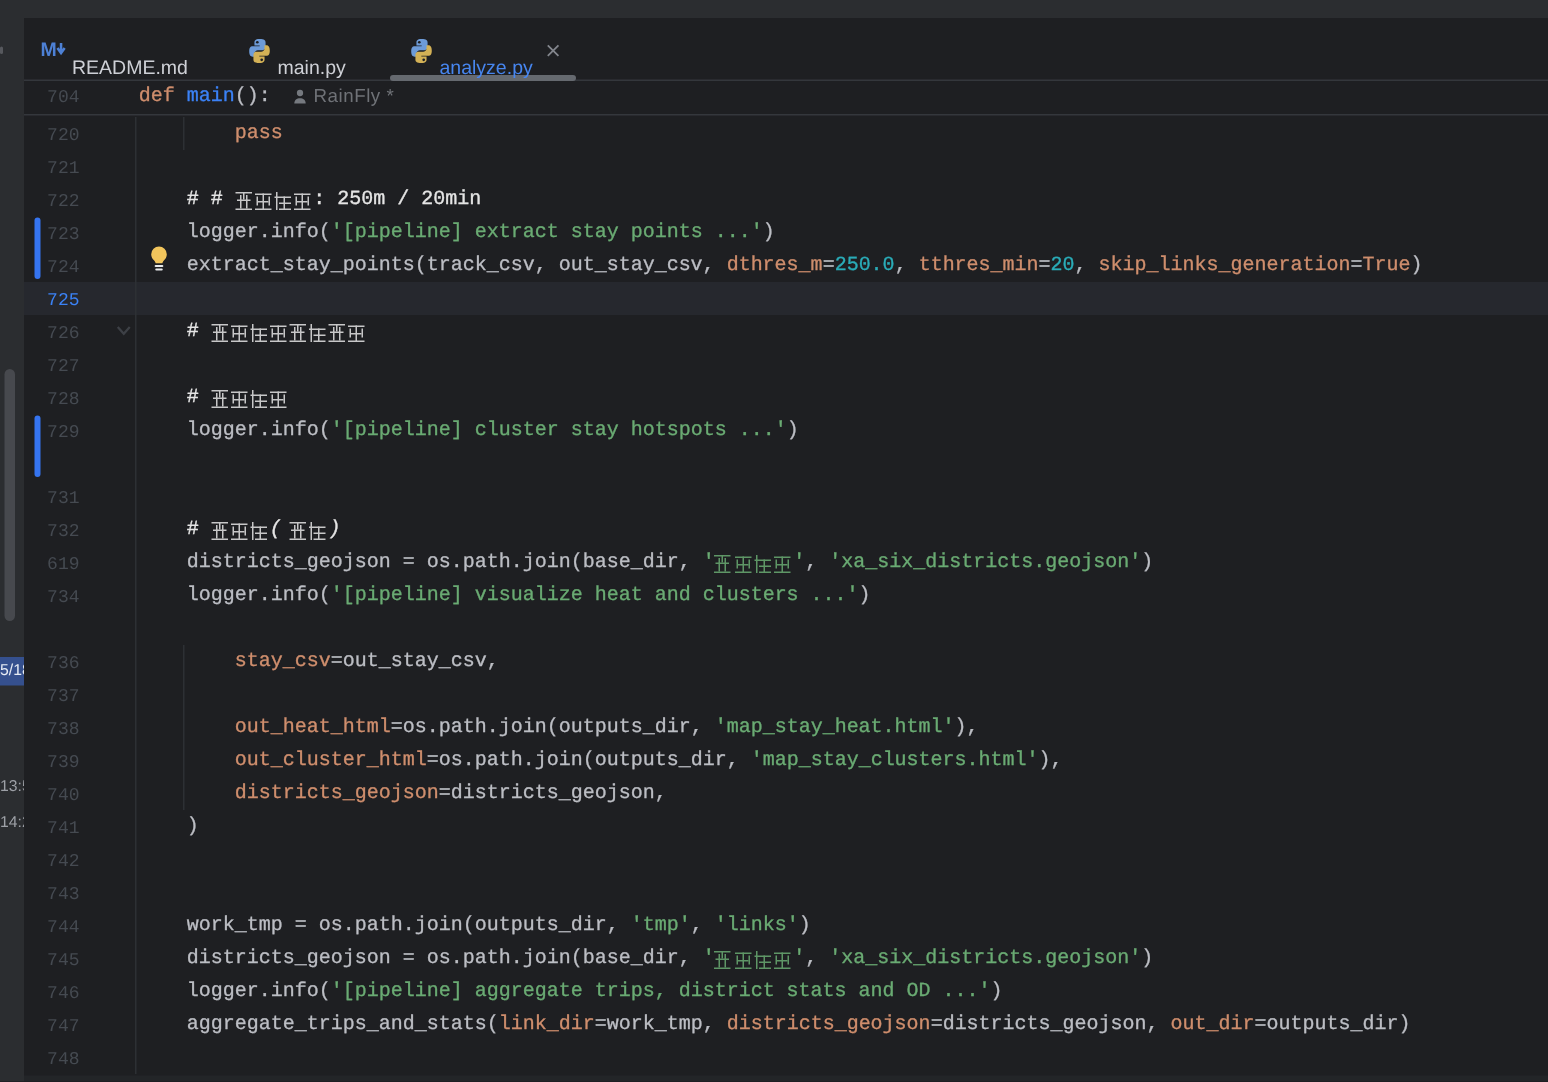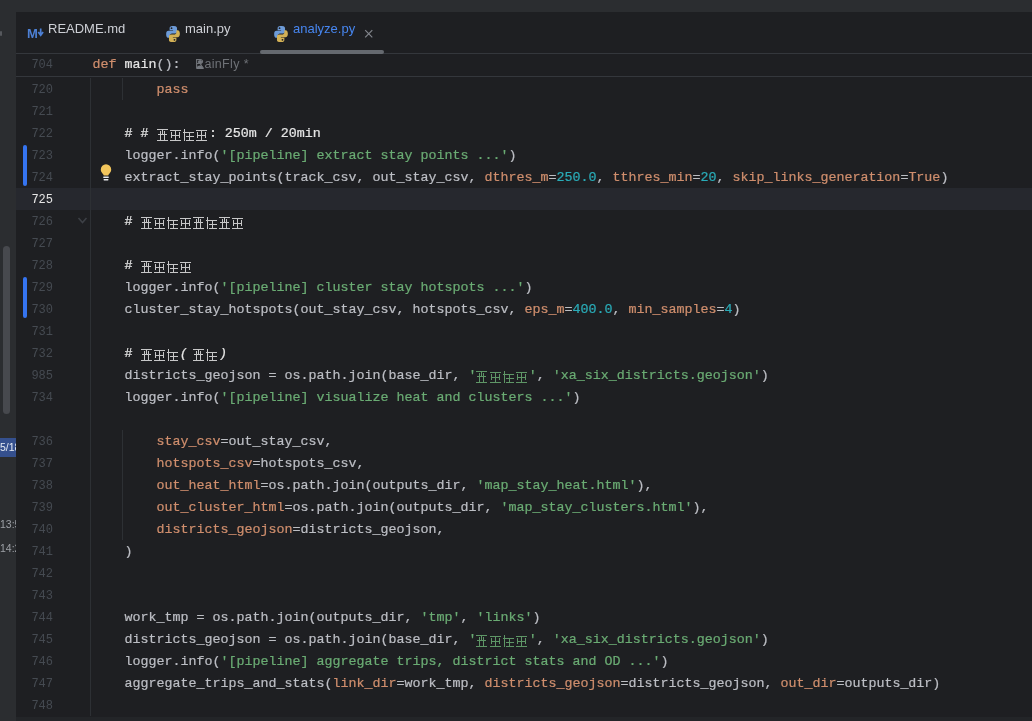--- a/index.html
+++ b/index.html
@@ -4,21 +4,21 @@
 <style>
   html,body{margin:0;padding:0;width:1032px;height:721px;background:#1e1f22;overflow:hidden}
   *{box-sizing:border-box}
   .abs{position:absolute}
   #stage{position:relative;width:1032px;height:721px;font-family:"Liberation Sans",sans-serif}
   
   #topstrip{left:0;top:0;width:1032px;height:12px;background:#2b2d30}
   #tabbar{left:0;top:12px;width:1032px;height:42px;background:#1e1f22}
   #tabborder{left:15px;top:53px;width:1017px;height:1px;background:#34373c}
   #tabborderL{left:0;top:53px;width:15px;height:1px;background:#222427}
-  .tabtxt{top:8px;height:41px;line-height:41px;font-size:13px;color:#ced0d6;white-space:pre}
+  .tabtxt{top:24px;height:41px;line-height:41px;font-size:13px;color:#ced0d6;white-space:pre}
   #underline{left:260px;top:49.8px;width:124px;height:4px;background:#65696f;border-radius:2px}
   
   #lpanel{left:0;top:12px;width:15.5px;height:709px;background:#2b2d30;overflow:hidden}
   #lthumb{left:2.5px;top:234px;width:7px;height:168px;background:#47494e;border-radius:3.5px}
   #lmark{left:0;top:19px;width:2px;height:5px;background:#56585d;border-radius:1px}
   #lsel{left:0;top:426px;width:15.5px;height:19px;background:#35508e;color:#e6ebf4;font-size:10.5px;line-height:19px;white-space:pre}
   .ltxt{left:0;width:30px;color:#9da0a6;font-size:10.5px;white-space:pre}
   
   #guide0{left:89.5px;top:78px;width:1px;height:638px;background:#2d3034}
   .guide4{left:122px;width:1px;background:#2d3034}
@@ -26,21 +26,21 @@
   .gitbar{left:23px;width:4px;height:41.5px;background:#3574f0;border-radius:2px}
   #stickyrow{left:15.5px;top:54px;width:1016.5px;height:23px;background:#1e1f22;border-bottom:1px solid #34373c}
   #bottomband{left:15.5px;top:716.5px;width:1016.5px;height:4.5px;background:#232528}
   .row{left:0;width:1032px;height:22px}
   .ln{position:absolute;left:0;top:1px;width:53px;text-align:right;font-family:Liberation Mono, monospace;font-size:12px;color:#454a51;line-height:22px;white-space:pre}
   .code{position:absolute;left:92.5px;top:1px;margin:0;font-family:"Liberation Mono",monospace;font-size:13.33px;line-height:22px;color:#bcbec4;white-space:pre;-webkit-text-stroke:.22px}
   .k{color:#cf8e6d}
   .s{color:#6aab73}
   .n{color:#2aacb8}
   .c{color:#e5e5e5}
-  .f{color:#e5e5e5}
+  .f{color:#3b82f6}
   
   .j{display:inline-block;width:11px;height:12px;margin-right:2.1px;vertical-align:-3.5px;
      background:
        linear-gradient(currentColor,currentColor) 0 0/11px 1px no-repeat,
        linear-gradient(currentColor,currentColor) 1px 5px/9px 1px no-repeat,
        linear-gradient(currentColor,currentColor) 0 11px/11px 1px no-repeat,
        linear-gradient(currentColor,currentColor) 3px 2px/1px 9px no-repeat,
        linear-gradient(currentColor,currentColor) 7px 2px/1px 9px no-repeat,
        linear-gradient(currentColor,currentColor) 5px 0/1px 5px no-repeat;
      opacity:.85}
@@ -109,21 +109,21 @@
 
   <div class="abs" id="stickyrow"></div>
   <div class="abs row" style="top:53px;height:22px">
     <span class="ln" style="line-height:22px">704</span>
     <pre class="code" style="line-height:22px"><span class="k">def</span> <span class="f">main</span>():</pre>
   </div>
   <svg class="abs" style="left:195px;top:58.5px" width="10" height="11" viewBox="0 0 10 11">
     <circle cx="5" cy="3" r="2.1" fill="#75797f"></circle>
     <path d="M1.2 10c0-2.3 1.7-3.5 3.8-3.5s3.8 1.2 3.8 3.5z" fill="#75797f"></path>
   </svg>
-  <div class="abs" id="author"><span style="">RainFly *</span></div>
+  <div class="abs" id="author"><span style="margin-left:14px">RainFly *</span></div>
 
   <div class="abs" id="curline"></div>
 
   <div class="abs" id="guide0"></div>
   <div class="abs guide4" style="top:78px;height:22px"></div>
   <div class="abs guide4" style="top:430px;height:110px"></div>
 
   <div class="abs gitbar" style="top:144.5px"></div>
   <div class="abs gitbar" style="top:276.5px"></div>
 
@@ -149,63 +149,58 @@
     </div>
   <div class="abs row" style="top:144.0px">
       <span class="ln">723</span>
       <pre class="code">    logger.info(<span class="s">'[pipeline] extract stay points ...'</span>)</pre>
     </div>
   <div class="abs row" style="top:166.0px">
       <span class="ln">724</span>
       <pre class="code">    extract_stay_points(track_csv, out_stay_csv, <span class="k">dthres_m</span>=<span class="n">250.0</span>, <span class="k">tthres_min</span>=<span class="n">20</span>, <span class="k">skip_links_generation</span>=<span class="k">True</span>)</pre>
     </div>
   <div class="abs row" style="top:188.0px">
-      <span class="ln" style="color:#e5e5e5">725</span>
+      <span class="ln" style="color:#3b82f6">725</span>
     </div>
   <div class="abs row" style="top:210.0px">
       <span class="ln">726</span>
       <pre class="code">    <span class="c"># <i class="j"></i><i class="j"></i><i class="j"></i><i class="j"></i><i class="j"></i><i class="j"></i><i class="j"></i><i class="j"></i></span></pre>
     </div>
   <div class="abs row" style="top:232.0px">
       <span class="ln">727</span>
     </div>
   <div class="abs row" style="top:254.0px">
       <span class="ln">728</span>
       <pre class="code">    <span class="c"># <i class="j"></i><i class="j"></i><i class="j"></i><i class="j"></i></span></pre>
     </div>
   <div class="abs row" style="top:276.0px">
       <span class="ln">729</span>
       <pre class="code">    logger.info(<span class="s">'[pipeline] cluster stay hotspots ...'</span>)</pre>
     </div>
-  <div class="abs row" style="top:298.0px">
-      <span class="ln">730</span>
-      <pre class="code">    cluster_stay_hotspots(out_stay_csv, hotspots_csv, <span class="k">eps_m</span>=<span class="n">400.0</span>, <span class="k">min_samples</span>=<span class="n">4</span>)</pre>
-    </div>
   <div class="abs row" style="top:320.0px">
       <span class="ln">731</span>
     </div>
   <div class="abs row" style="top:342.0px">
       <span class="ln">732</span>
       <pre class="code">    <span class="c"># <i class="j"></i><i class="j"></i><i class="j"></i><i class="jp">(</i><i class="j"></i><i class="j"></i><i class="jp">)</i></span></pre>
     </div>
   <div class="abs row" style="top:364.0px">
-      <span class="ln">985</span>
+      <span class="ln">619</span>
       <pre class="code">    districts_geojson = os.path.join(base_dir, <span class="s">'<i class="j"></i><i class="j"></i><i class="j"></i><i class="j"></i>'</span>, <span class="s">'xa_six_districts.geojson'</span>)</pre>
     </div>
   <div class="abs row" style="top:386.0px">
       <span class="ln">734</span>
       <pre class="code">    logger.info(<span class="s">'[pipeline] visualize heat and clusters ...'</span>)</pre>
     </div>
   <div class="abs row" style="top:430.0px">
       <span class="ln">736</span>
       <pre class="code">        <span class="k">stay_csv</span>=out_stay_csv,</pre>
     </div>
   <div class="abs row" style="top:452.0px">
       <span class="ln">737</span>
-      <pre class="code">        <span class="k">hotspots_csv</span>=hotspots_csv,</pre>
     </div>
   <div class="abs row" style="top:474.0px">
       <span class="ln">738</span>
       <pre class="code">        <span class="k">out_heat_html</span>=os.path.join(outputs_dir, <span class="s">'map_stay_heat.html'</span>),</pre>
     </div>
   <div class="abs row" style="top:496.0px">
       <span class="ln">739</span>
       <pre class="code">        <span class="k">out_cluster_html</span>=os.path.join(outputs_dir, <span class="s">'map_stay_clusters.html'</span>),</pre>
     </div>
   <div class="abs row" style="top:518.0px">

